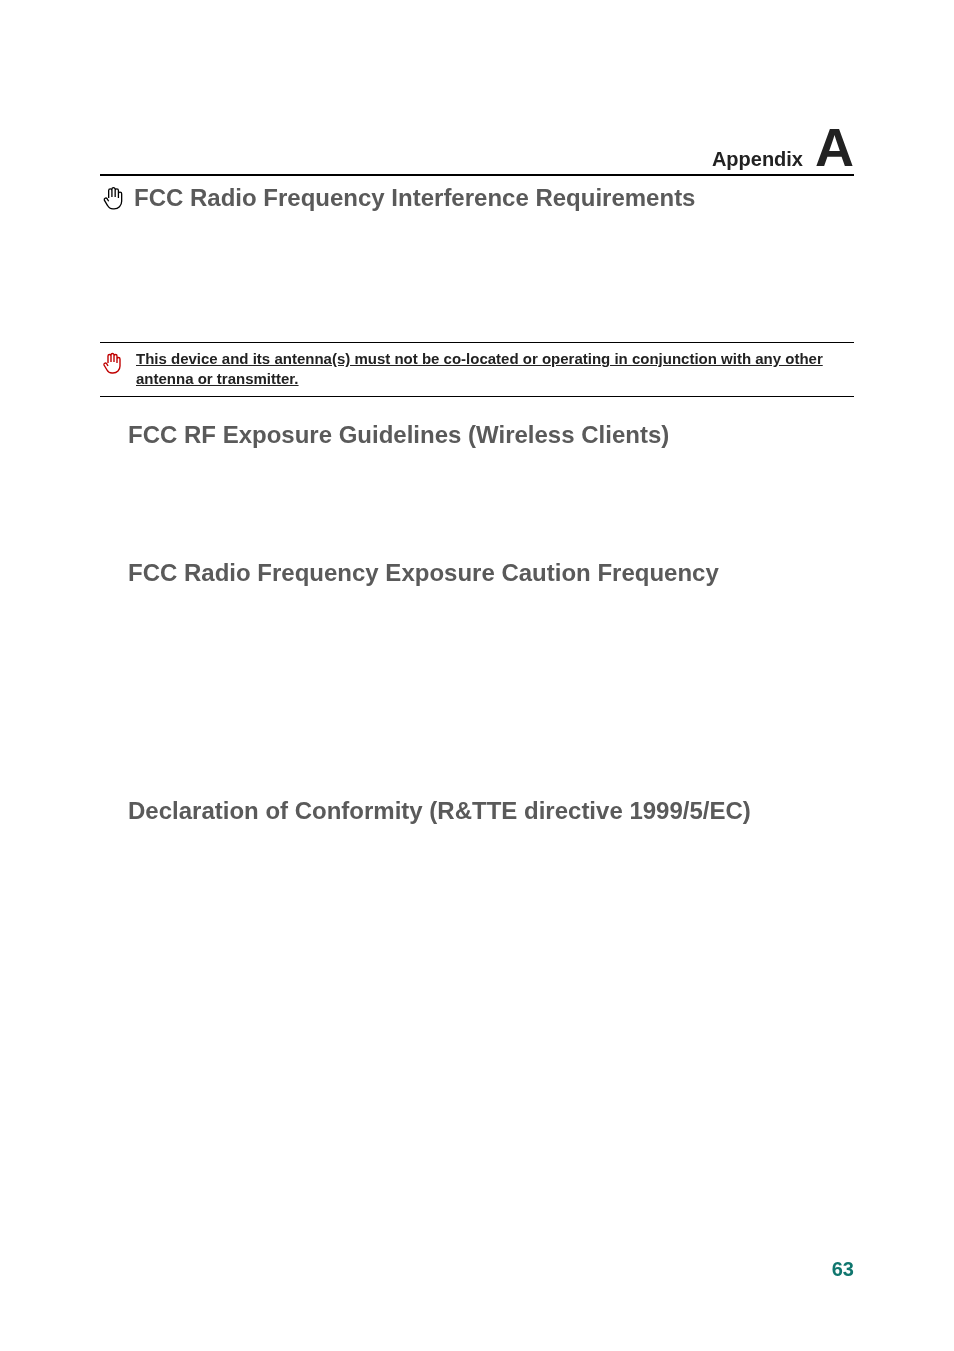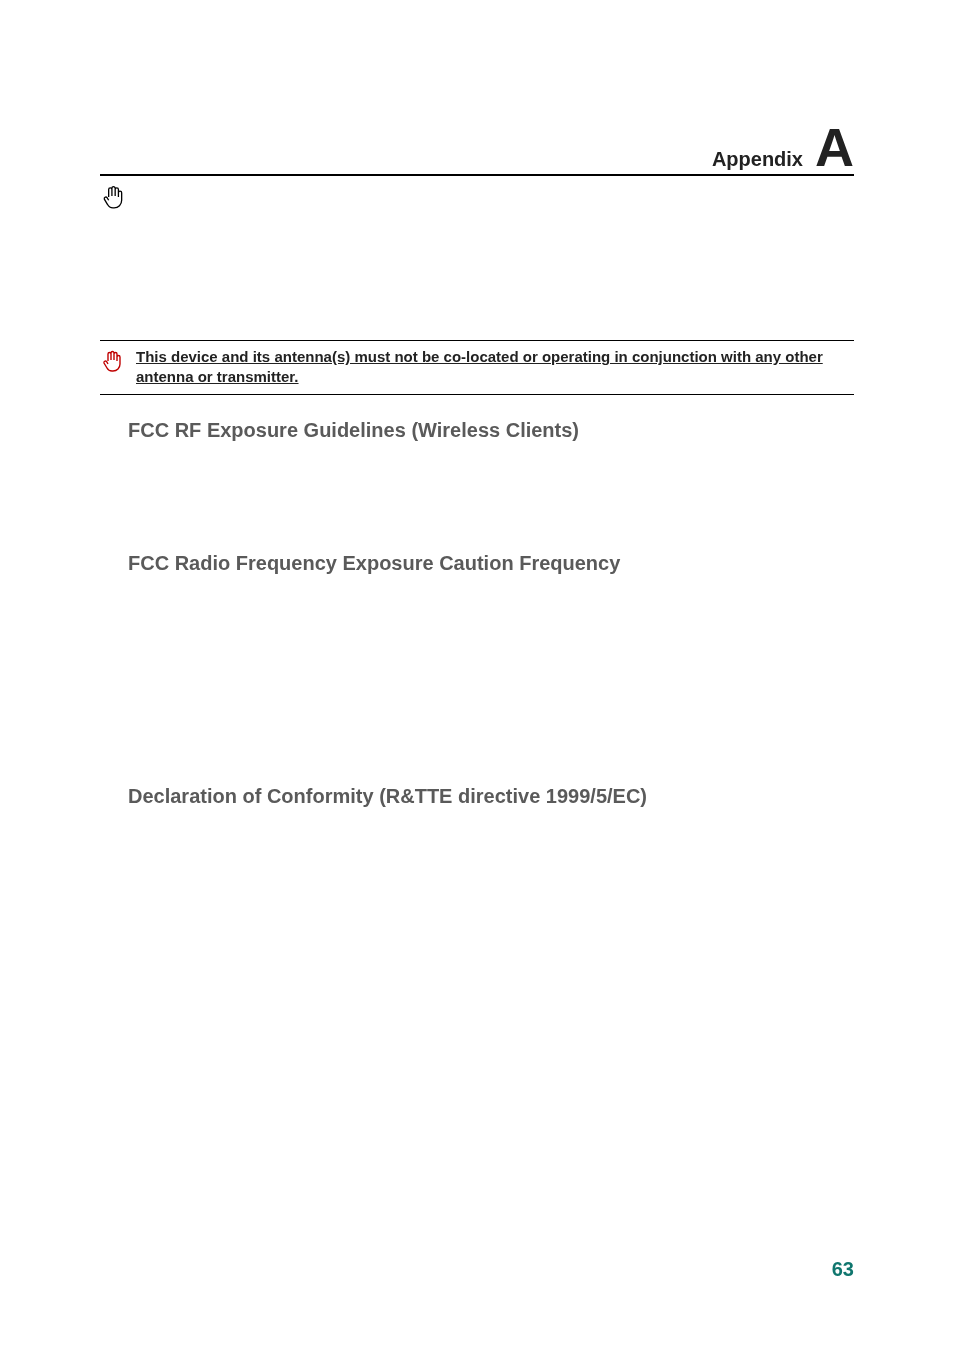--- a/index.html
+++ b/index.html
@@ -80,21 +80,21 @@
     height: 100%;
   }
   .note-text {
     font-size: 15px;
     font-weight: bold;
     line-height: 1.35;
     color: #222;
     text-decoration: underline;
   }
   .subsection-title {
-    font-size: 20px;
+    font-size: 24px;
     font-weight: bold;
     color: #5a5a5a;
     margin-bottom: 110px;
     padding-left: 28px;
   }
   .subsection-title.last {
     margin-bottom: 0;
   }
   .sub1 { margin-bottom: 110px; }
   .sub2 { margin-bottom: 210px; }
@@ -116,20 +116,21 @@
     <span class="appendix-label">Appendix</span>
     <span class="appendix-letter">A</span>
   </div>
 
   <div class="section-title-row">
     <span class="hand-icon">
       <svg viewBox="0 0 24 24" fill="none" stroke="#000" stroke-width="1.2">
         <path d="M8 12 V5 a1.5 1.5 0 0 1 3 0 V11 M11 11 V4 a1.5 1.5 0 0 1 3 0 V11 M14 11 V5 a1.5 1.5 0 0 1 3 0 V12 M17 12 V8 a1.5 1.5 0 0 1 3 0 V15 c0 4 -3 7 -7 7 h-1 c-2 0 -4 -1 -5 -3 l-3 -5 a1.5 1.5 0 0 1 2.5 -1.5 L8 15"></path>
       </svg>
     </span>
+    <span class="section-title">FCC Radio Frequency Interference Requirements</span>
   </div>
 
   <div class="note-block">
     <span class="note-icon">
       <svg viewBox="0 0 24 24" fill="none" stroke="currentColor" stroke-width="1.4">
         <path d="M8 12 V5 a1.5 1.5 0 0 1 3 0 V11 M11 11 V4 a1.5 1.5 0 0 1 3 0 V11 M14 11 V5 a1.5 1.5 0 0 1 3 0 V12 M17 12 V8 a1.5 1.5 0 0 1 3 0 V15 c0 4 -3 7 -7 7 h-1 c-2 0 -4 -1 -5 -3 l-3 -5 a1.5 1.5 0 0 1 2.5 -1.5 L8 15"></path>
       </svg>
     </span>
     <span class="note-text">This device and its antenna(s) must not be co-located or operating in conjunction with any other antenna or transmitter.</span>
   </div>

